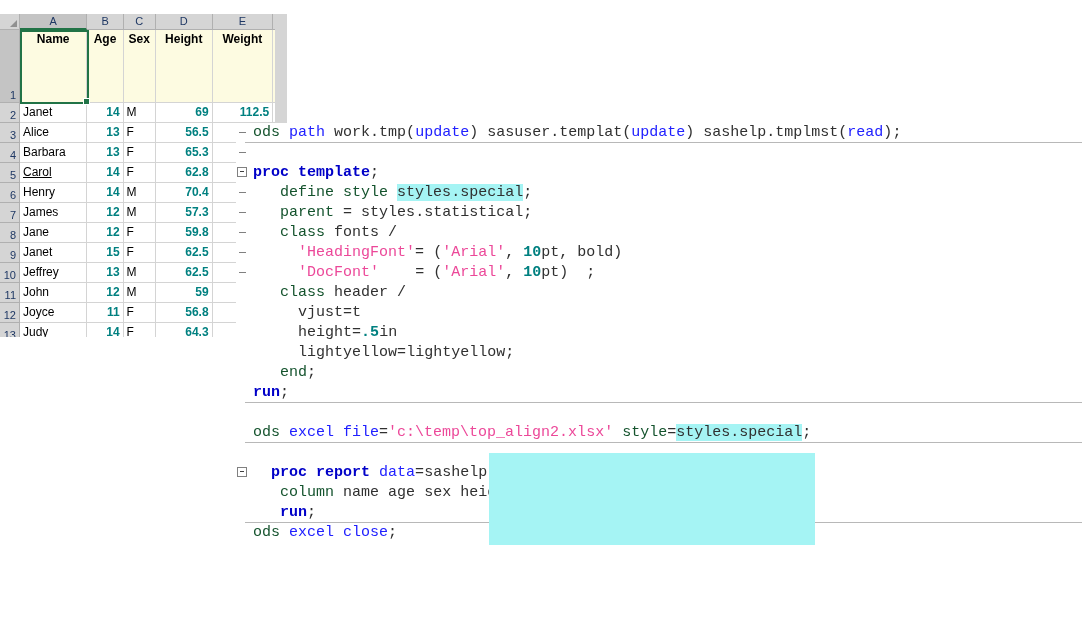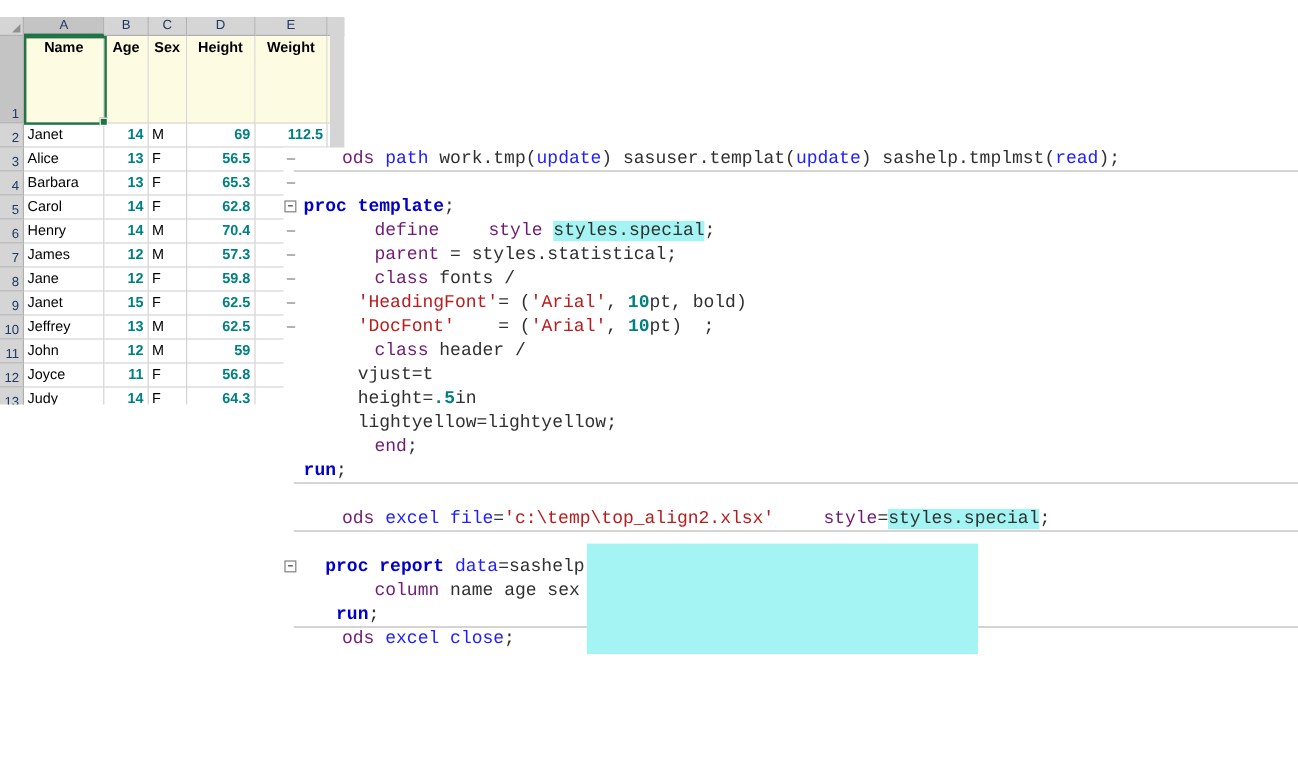--- a/index.html
+++ b/index.html
@@ -199,24 +199,24 @@
     position: absolute;
     left: 9px;
     right: -9px;
     bottom: 0;
     height: 1px;
     background: #b8b8b8;
   }
 
   
   .kw      { color: #0000c8; font-weight: bold; }      
-  .stmt    { color: #701a75; margin-left: 32px; }                          
+  .stmt    { color: #14532d; }                          
   .opt     { color: #2020ff; }                          
   .plain   { color: #303030; }
-  .str     { color: #b91c1c; }                          
+  .str     { color: #ec4899; }                          
   .num     { color: #008080; font-weight: bold; }       
   .hl      { background: #a5f4f4; }                     
 
   .hl-block {
     position: absolute;
     left: 253px;
     top: 330px;
     width: 326px;
     height: 92px;
     background: #a5f4f4;
@@ -283,21 +283,21 @@
         <div class="ss-cell num" style="width: 37px;">13</div>
         <div class="ss-cell " style="width: 33px;">F</div>
         <div class="ss-cell num" style="width: 58px;">65.3</div>
         <div class="ss-cell num" style="width: 62px;"></div>
         <div class="ss-cell " style="width: 14px;"></div>
       </div>
       <div class="ss-grid-row" style="height: 20px;">
         <div class="ss-rowhead" style="height: 20px;">
           <span>5</span>
         </div>
-        <div class="ss-cell " style="width: 69px;">Carol</div>
+        <div class="ss-cell " style="width: 69px; text-decoration: underline;">Carol</div>
         <div class="ss-cell num" style="width: 37px;">14</div>
         <div class="ss-cell " style="width: 33px;">F</div>
         <div class="ss-cell num" style="width: 58px;">62.8</div>
         <div class="ss-cell num" style="width: 62px;"></div>
         <div class="ss-cell " style="width: 14px;"></div>
       </div>
       <div class="ss-grid-row" style="height: 20px;">
         <div class="ss-rowhead" style="height: 20px;">
           <span>6</span>
         </div>

